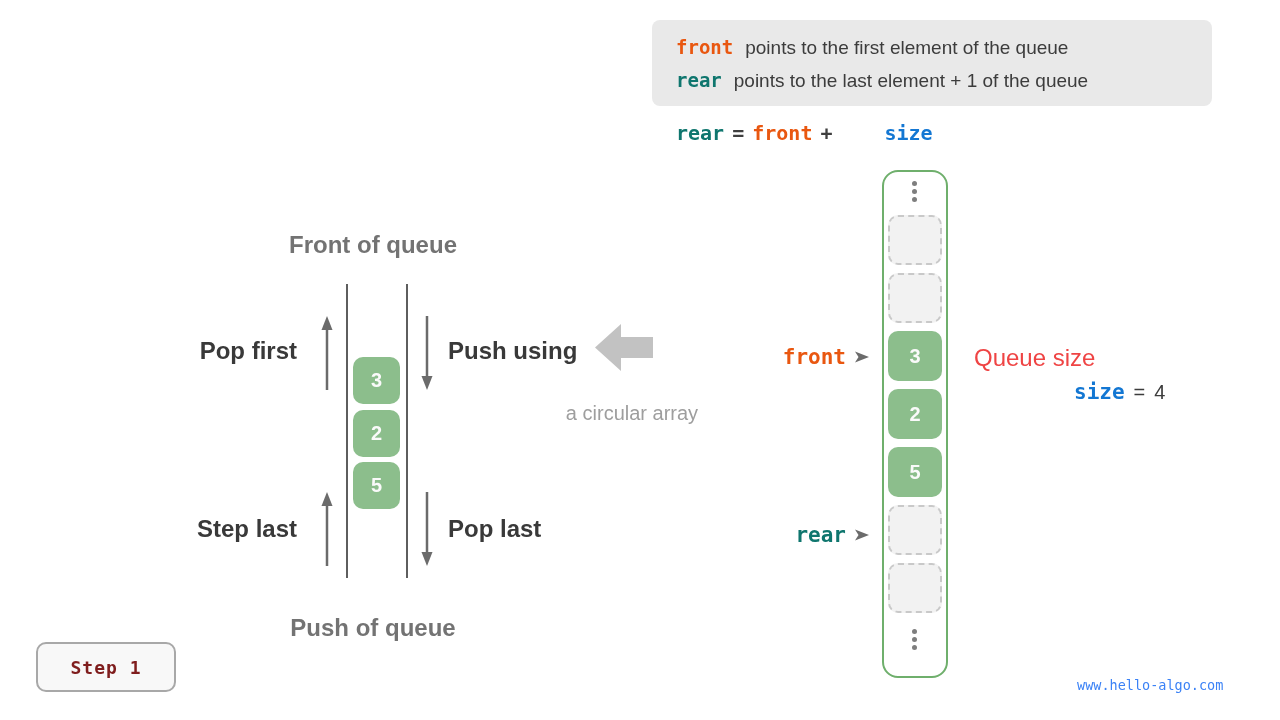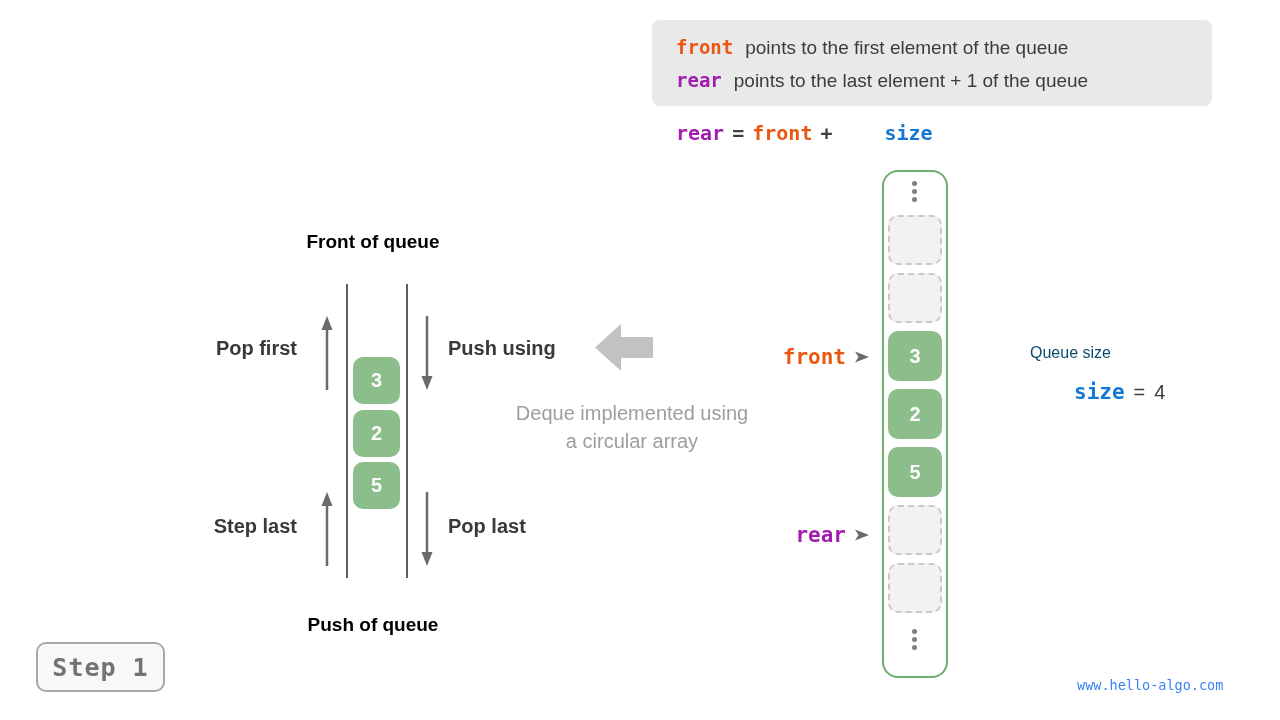--- a/index.html
+++ b/index.html
@@ -3,55 +3,55 @@
 <meta charset="utf-8">
 <style>
   * { margin:0; padding:0; box-sizing:border-box; }
   body { background:#ffffff; }
   .canvas {
     position:relative; width:1280px; height:720px; background:#ffffff;
     font-family:"Liberation Sans", sans-serif; overflow:hidden;
   }
   .mono { font-family:"DejaVu Sans Mono", monospace; font-weight:bold; }
   .c-orange { color:#E95710; }
-  .c-teal   { color:#a21caf; }
+  .c-teal   { color:#0f766e; }
   .c-blue   { color:#1377D3;margin-left:44px; }
 
   
   .info-box {
     position:absolute; left:652px; top:20px; width:560px; height:86px;
     background:#E9E9E9; border-radius:8px; padding:11px 0 0 24px;
   }
   .info-line { font-size:19px; color:#3C3C3C; line-height:32px; white-space:nowrap; }
   .info-line .kw { font-size:19px; margin-right:12px; }
 
   
   .equation {
     position:absolute; left:676px; top:121px; font-size:20px; white-space:nowrap;
   }
   .equation .op { margin:0 8px; color:#3F3F3F; }
 
   
   .flow-title { position:absolute; width:240px; text-align:center;
-                font-weight:bold; font-size:19px; color:#000000; }
+                font-weight:bold; font-size:24px; color:#737373; }
   .front-title { left:253px; top:231px; }
   .rear-title  { left:253px; top:614px; }
 
   .vline { position:absolute; width:1.5px; background:#5E5E5E; top:284px; height:294px; }
   .vline-left  { left:346px; }
   .vline-right { left:406px; }
 
   .qbox {
     position:absolute; left:353px; width:47px; height:47px; border-radius:10px;
     background:#8CBE8C; color:#FAFAFA; font-weight:bold; font-size:20px;
     display:flex; align-items:center; justify-content:center;
   }
   .qbox-0 { top:357px; } .qbox-1 { top:410px; } .qbox-2 { top:462px; }
 
-  .op-label { position:absolute; font-weight:bold; font-size:20px; color:#393939; white-space:nowrap; }
+  .op-label { position:absolute; font-weight:bold; font-size:24px; color:#393939; white-space:nowrap; }
   .lbl-pop-first  { left:147px; top:337px; width:150px; text-align:right; }
   .lbl-push-first { left:448px; top:337px; }
   .lbl-push-last  { left:147px; top:515px; width:150px; text-align:right; }
   .lbl-pop-last   { left:448px; top:515px; }
 
   .flow-arrow { position:absolute; }
   .arr-up-1   { left:320px; top:316px; }
   .arr-down-1 { left:420px; top:316px; }
   .arr-up-2   { left:320px; top:492px; }
   .arr-down-2 { left:420px; top:492px; }
@@ -84,32 +84,32 @@
 
   .pointer-row {
     position:absolute; left:730px; width:140px; height:28px;
     display:flex; justify-content:flex-end; align-items:center; gap:8px;
     font-size:21px; white-space:nowrap;
   }
   .pointer-front { top:343px; }
   .pointer-rear  { top:521px; }
 
   
-  .qsize-title { position:absolute; left:1030px; top:344px; font-size:16px; color:#0c4a6e; }
+  .qsize-title { position:absolute; left:974px; top:344px; font-size:24px; color:#ef4444; }
   .qsize-eq    { position:absolute; left:1030px; top:380px; font-size:20px; color:#3C3C3C; white-space:nowrap; }
   .qsize-eq .mono { font-size:21px; }
   .qsize-eq .op { margin:0 9px; }
 
   
   .step-badge {
-    position:absolute; left:36px; top:642px; width:129px; height:50px;
+    position:absolute; left:36px; top:642px; width:140px; height:50px;
     background:#F8F8F8; border:2px solid #A8A8A8; border-radius:10px;
     display:flex; align-items:center; justify-content:center;
     font-family:"DejaVu Sans Mono", monospace; font-weight:bold;
-    font-size:25px; color:#737373; letter-spacing:1px;
+    font-size:18px; color:#7f1d1d; letter-spacing:1px;
   }
   .watermark {
     position:absolute; left:1077px; top:677px;
     font-family:"DejaVu Sans Mono", monospace; font-size:13.5px; color:#3b82f6;
   }
 </style>
 </head>
 <body>
 
 <div class="canvas">
@@ -156,21 +156,20 @@
   </svg>
   <svg class="flow-arrow arr-down-2" width="14" height="74" viewBox="0 0 14 74">
     <line x1="7" y1="0" x2="7" y2="62" stroke="#6B6B6B" stroke-width="2.5"></line>
     <polygon points="7,74 1.5,60 12.5,60" fill="#6B6B6B"></polygon>
   </svg>
 
   <svg class="block-arrow" width="58" height="55" viewBox="0 0 58 55">
     <polygon points="0,27.5 26,4 26,17 58,17 58,38 26,38 26,51" fill="#C2C2C2"></polygon>
   </svg>
   <div class="caption">
-    <div>Deque implemented using</div>
     <div>a circular array</div>
   </div>
 
   <div class="array-frame"></div>
 
   <div class="vdots vdots-top">
     <div class="dot"></div>
       <div class="dot"></div>
       <div class="dot"></div>
   </div>

